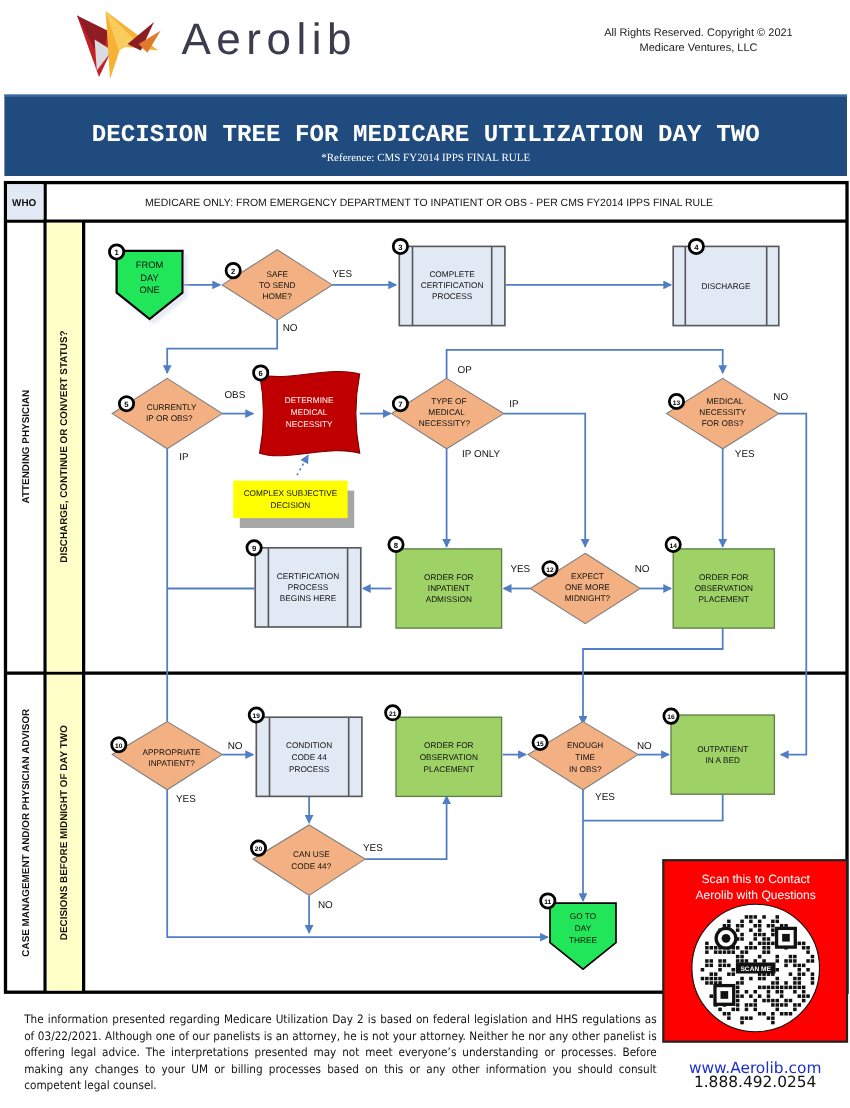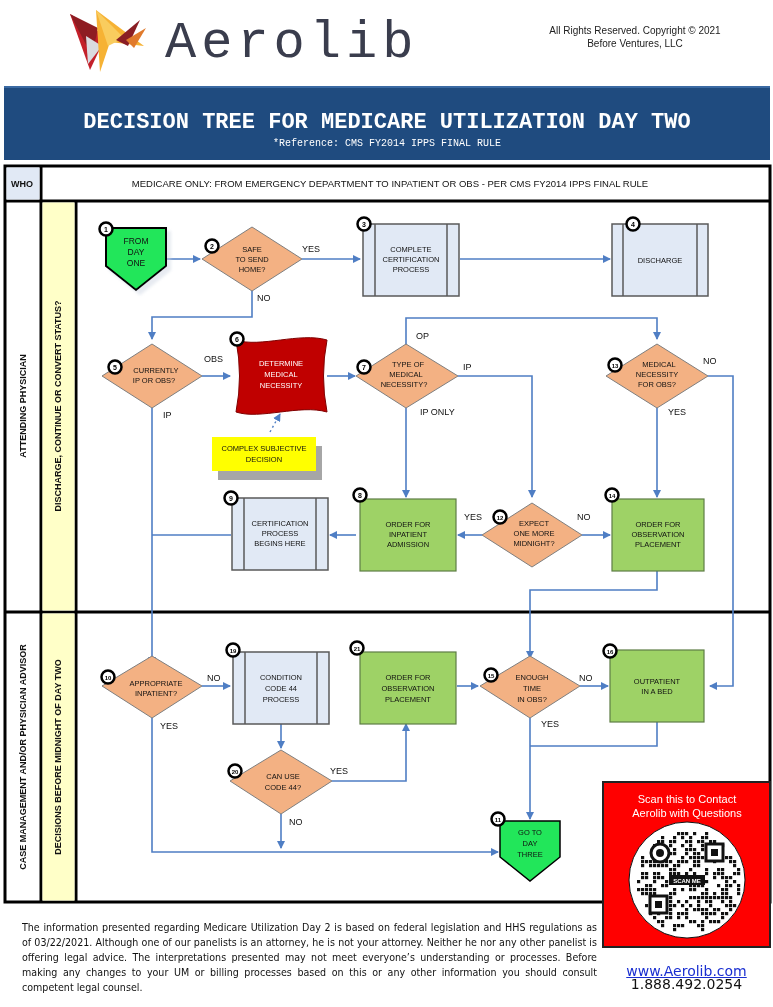--- a/index.html
+++ b/index.html
@@ -1,43 +1,43 @@
 <!DOCTYPE html>
 <html><head>
 <meta charset="utf-8">
 <style>
   html, body { margin:0; padding:0; background:#fff; }
   body { width:773px; height:1007px; position:relative; overflow:hidden; font-family:"DejaVu Sans", sans-serif; }
   .abs { position:absolute; }
-  .logo-text { left:165px; top:14px; font-size:52px; letter-spacing:5px; color:#3a3d4d; font-family:Liberation Mono, monospace; font-weight:normal; }
+  .logo-text { left:165px; top:14px; font-size:40px; letter-spacing:5px; color:#3a3d4d; font-family:Liberation Sans, sans-serif; font-weight:normal; }
   .copyright { left:520px; top:24px; width:230px; text-align:center; font-size:10px; line-height:13px; color:#222; font-family:Liberation Sans, sans-serif; }
   .banner { left:4px; top:86px; width:766px; height:72px; background:#1f4b7f; border-top:2px solid #3b6aa3; }
   .banner-title { left:0; top:22px; width:766px; text-align:center; color:#fff; font-size:22px; font-weight:bold; font-family:Liberation Mono, monospace; }
-  .banner-sub { left:0; top:50px; width:766px; text-align:center; color:#fff; font-size:10px; font-family:Liberation Mono, monospace; }
+  .banner-sub { left:0; top:50px; width:766px; text-align:center; color:#fff; font-size:10px; font-family:Liberation Serif, serif; }
   svg text { font-family:"Liberation Sans", sans-serif; }
   .disclaimer { left:22px; top:920px; width:575px; font-size:10.6px; line-height:15px; color:#111; text-align:justify; font-family:"DejaVu Sans Condensed","DejaVu Sans", sans-serif; }
-  .site-link { left:600px; top:963px; width:173px; text-align:center; font-size:14px; color:#1a2fd1; text-decoration:underline; }
+  .site-link { left:600px; top:963px; width:173px; text-align:center; font-size:14px; color:#1a2fd1; }
   .phone { left:600px; top:952px; width:173px; text-align:center; font-size:14px; color:#111;margin-top:24px; }
 </style>
 </head>
 <body>
 
 <svg class="abs" style="left:68px;top:6px" width="80" height="66">
   <polygon points="2,8 38,30 22,64" fill="#c3202a"></polygon>
   <polygon points="2,8 30,22 24,50" fill="#8e1c22"></polygon>
   <polygon points="18,30 34,40 20,58" fill="#d9dbe0"></polygon>
   <polygon points="28,4 76,40 42,36 32,66" fill="#f6b234"></polygon>
   <polygon points="28,4 56,32 40,40" fill="#f9cc5e"></polygon>
   <polygon points="48,34 72,14 60,40" fill="#8a1e24"></polygon>
   <polygon points="58,34 78,22 66,42" fill="#e07a2c"></polygon>
 </svg>
 <div class="abs logo-text">Aerolib</div>
 <div class="abs copyright">
   <div>All Rights Reserved. Copyright © 2021</div>
-  <div>Before Ventures, LLC</div>
+  <div>Medicare Ventures, LLC</div>
 </div>
 
 <div class="abs banner">
   <div class="abs banner-title">DECISION TREE FOR MEDICARE UTILIZATION DAY TWO</div>
   <div class="abs banner-sub">*Reference: CMS FY2014 IPPS FINAL RULE</div>
 </div>
 
 <svg class="abs" style="left:0;top:0" width="773" height="1007">
   <defs>
     <marker id="arr" markerWidth="8" markerHeight="8" refX="7" refY="4" orient="auto" markerUnits="userSpaceOnUse">

